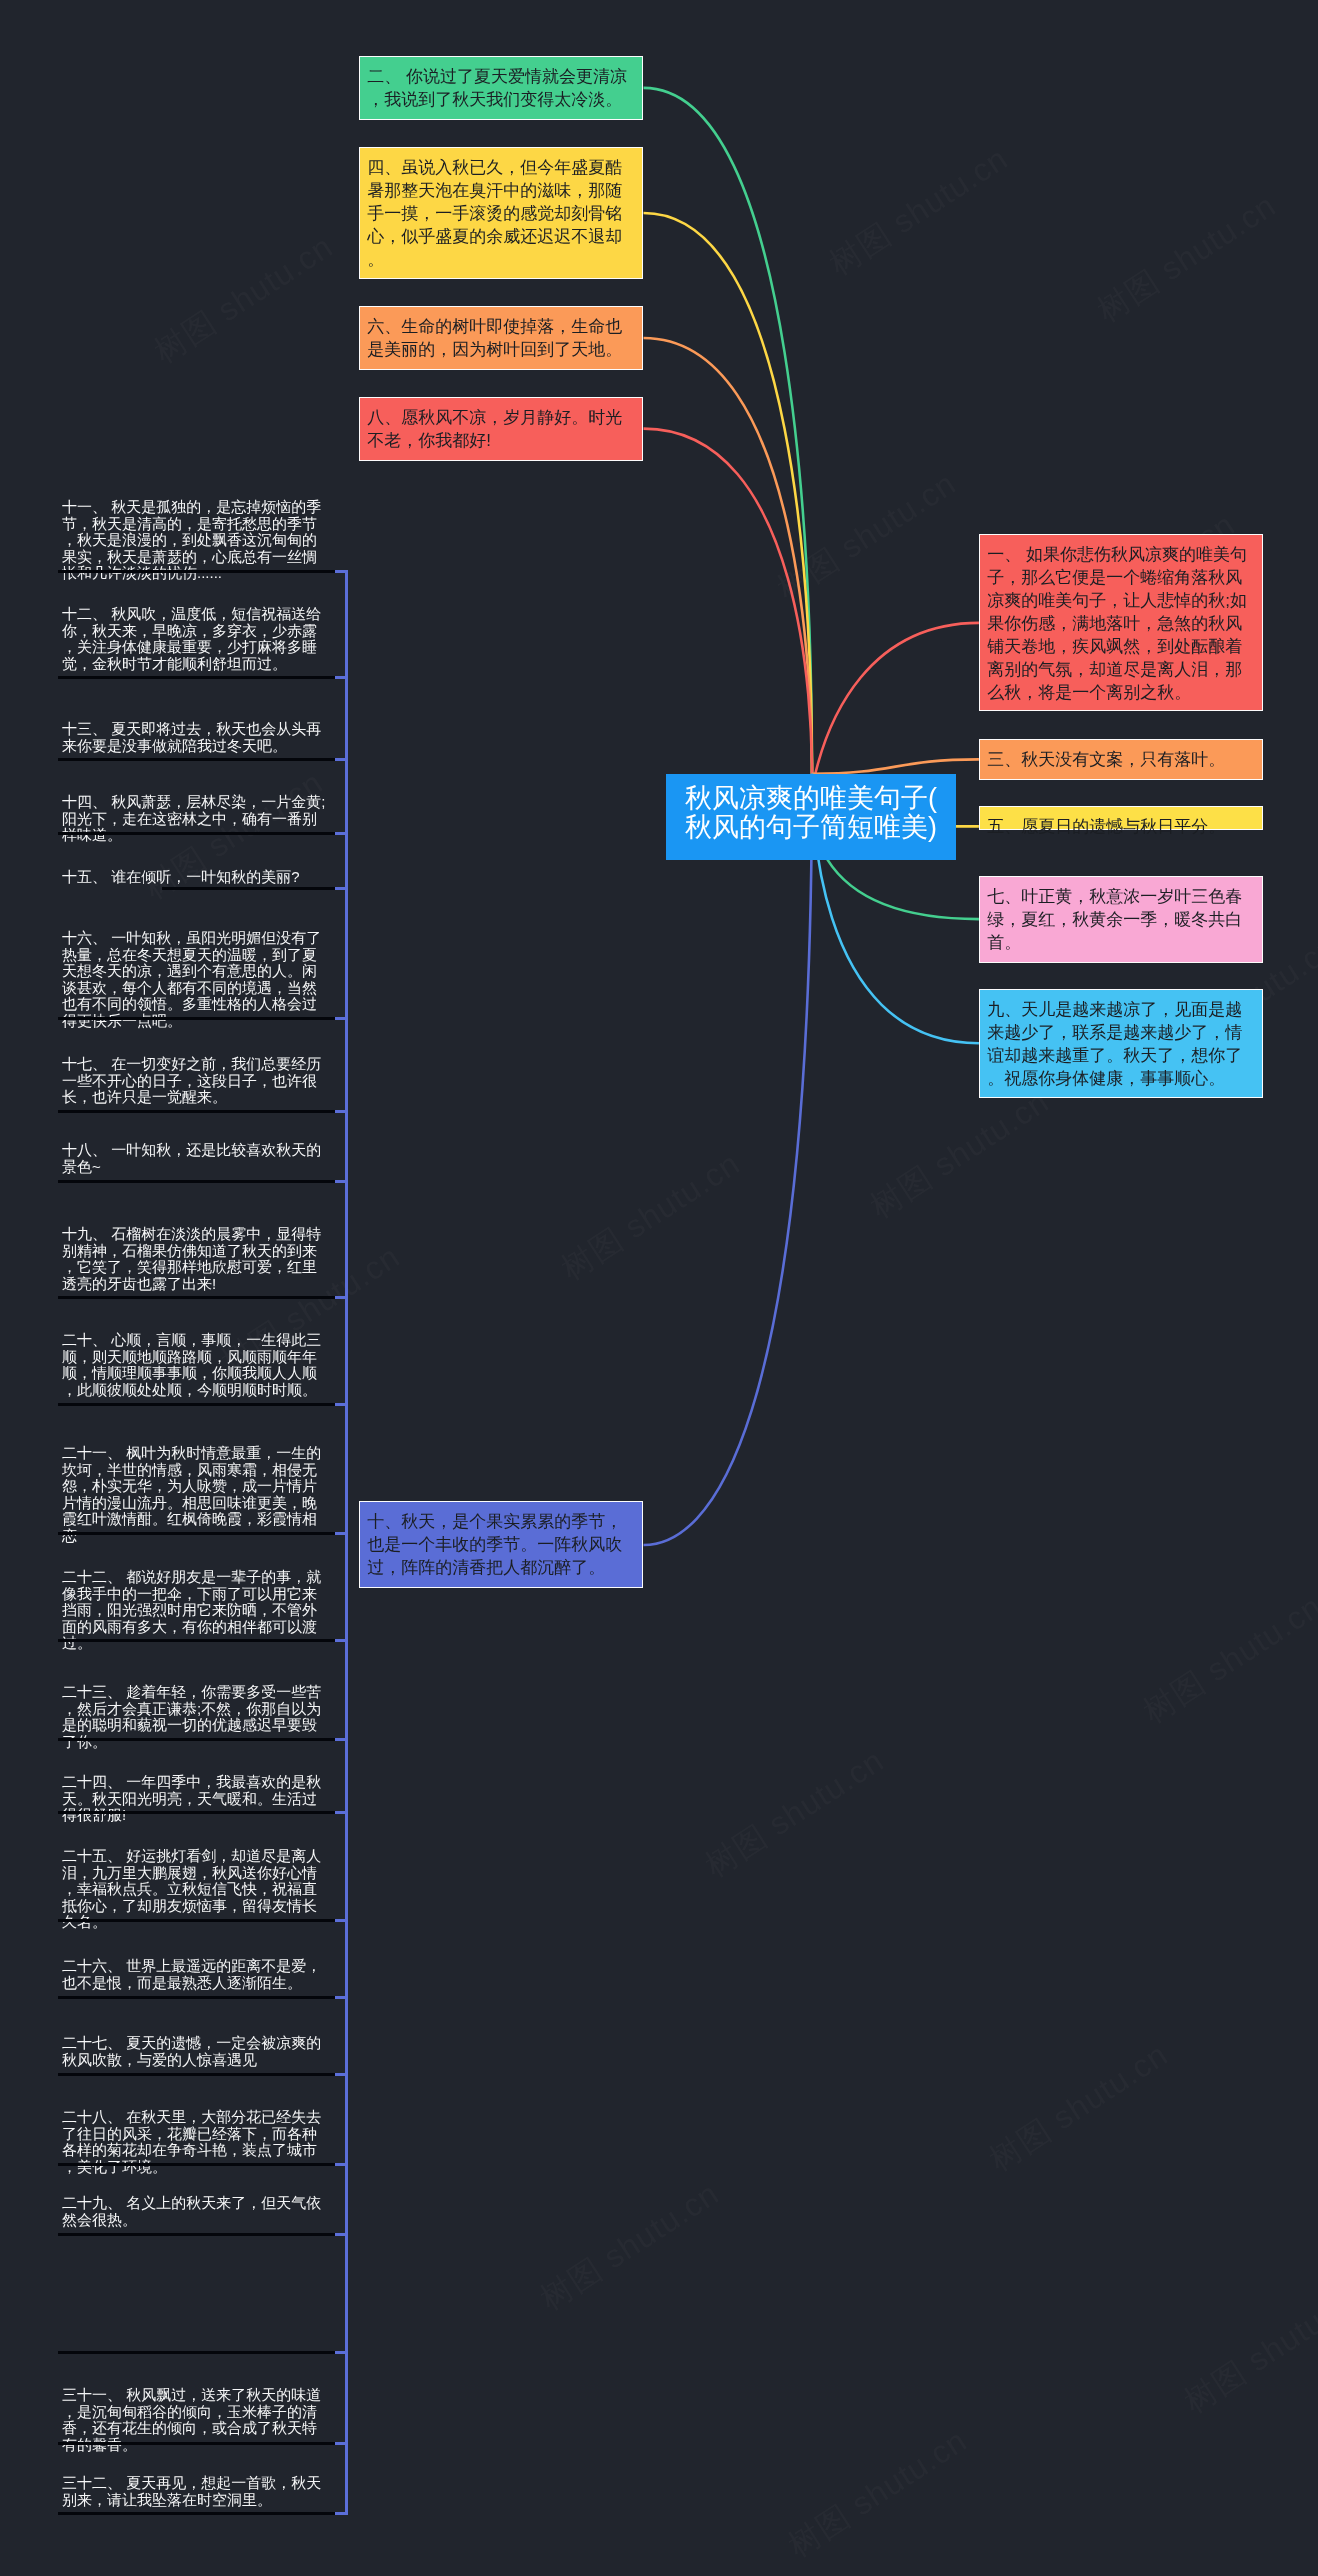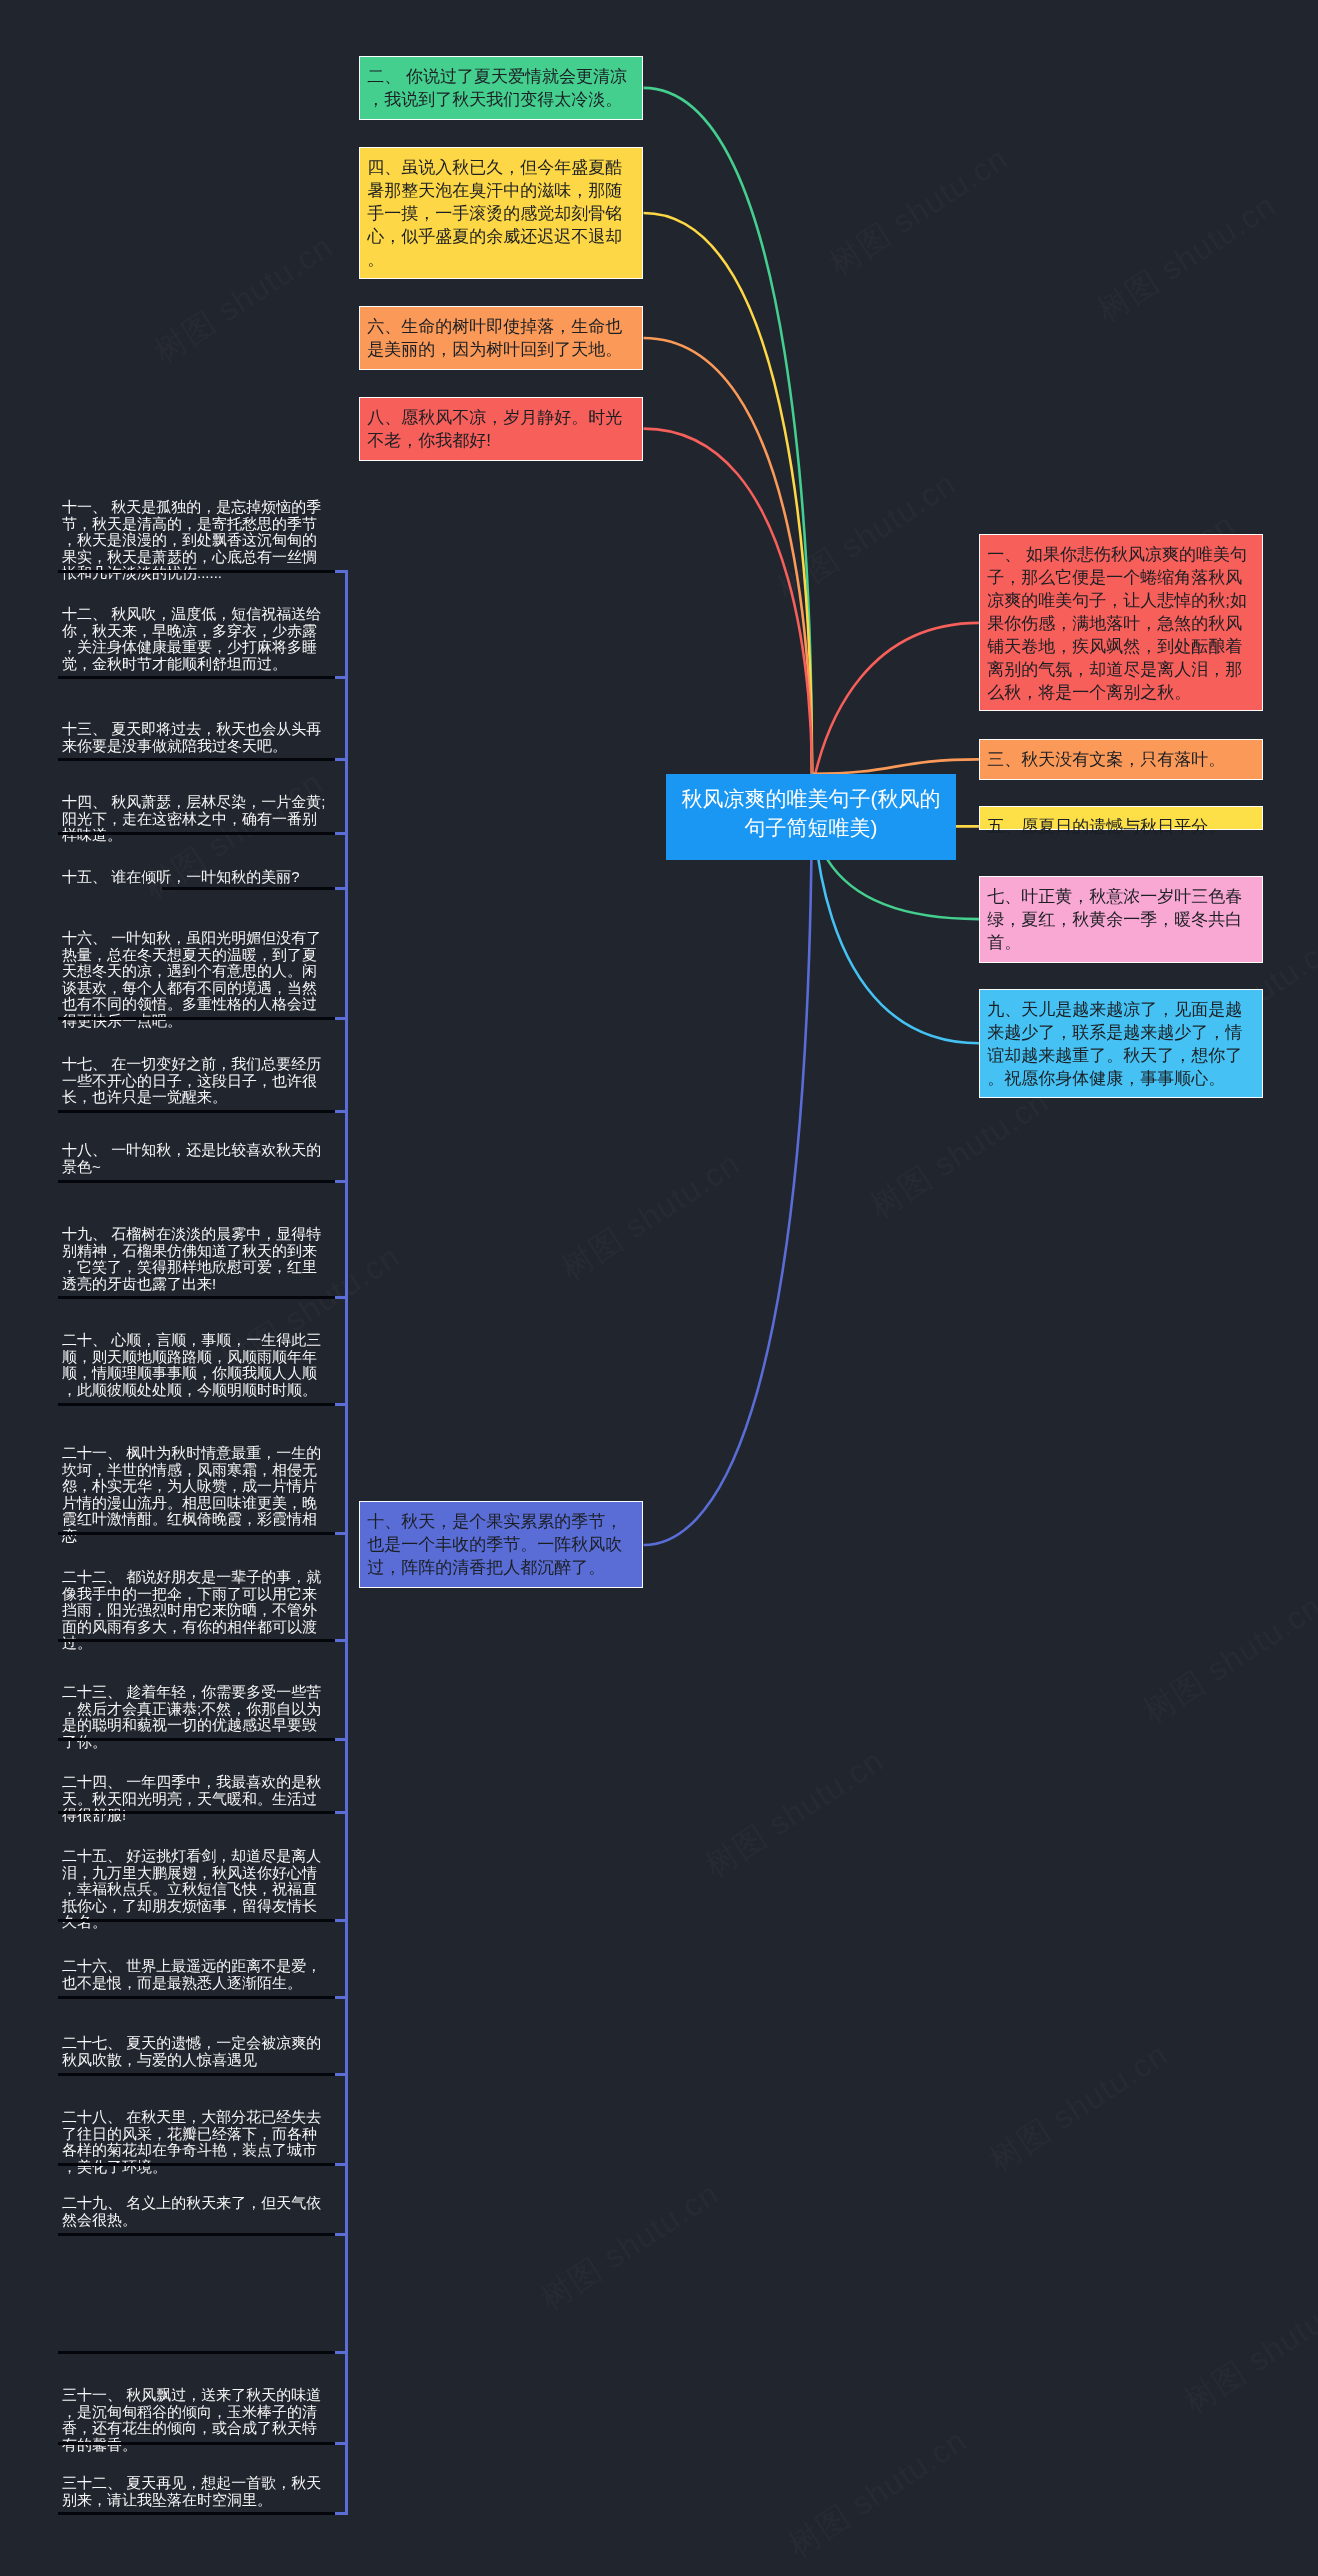--- a/index.html
+++ b/index.html
@@ -10,21 +10,21 @@
     font-family:"Liberation Sans",sans-serif;
     overflow:hidden;
     position:relative;
     -webkit-font-smoothing:antialiased;
   }
   #stage{position:absolute;left:0;top:0;width:1319px;height:2577px;}
   svg.links{position:absolute;left:0;top:0;width:1319px;height:2577px;pointer-events:none;}
   .node{position:absolute;box-sizing:border-box;border:1.5px solid #fcfcfc;color:#1b1e23;
         font-size:17px;line-height:23px;padding:7.7px 7.2px;line-break:anywhere;}
   .central{position:absolute;box-sizing:border-box;background:#1890ff;color:#fff;
-     font-size:21px;line-height:29px;text-align:center;padding:10.3px 10.8px;line-break:anywhere;}
+     font-size:27px;line-height:29px;text-align:center;padding:10.3px 10.8px;line-break:anywhere;}
   .li{position:absolute;color:#f5f6f7;font-size:15px;line-height:16.5px;line-break:anywhere;}
   .li-underline{position:absolute;background:#04060b;height:2.6px;}
   .wm{position:absolute;color:rgba(255,255,255,0.028);font-size:32px;
       transform:rotate(-33deg);transform-origin:0 100%;white-space:nowrap;
       pointer-events:none;letter-spacing:1px;font-weight:400;}
 </style>
 </head>
 <body>
 
 <div id="stage">

